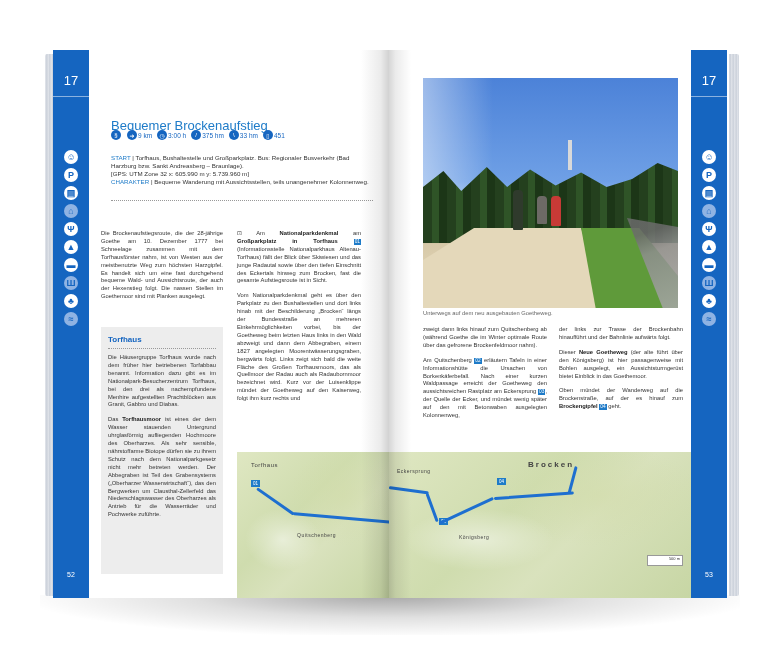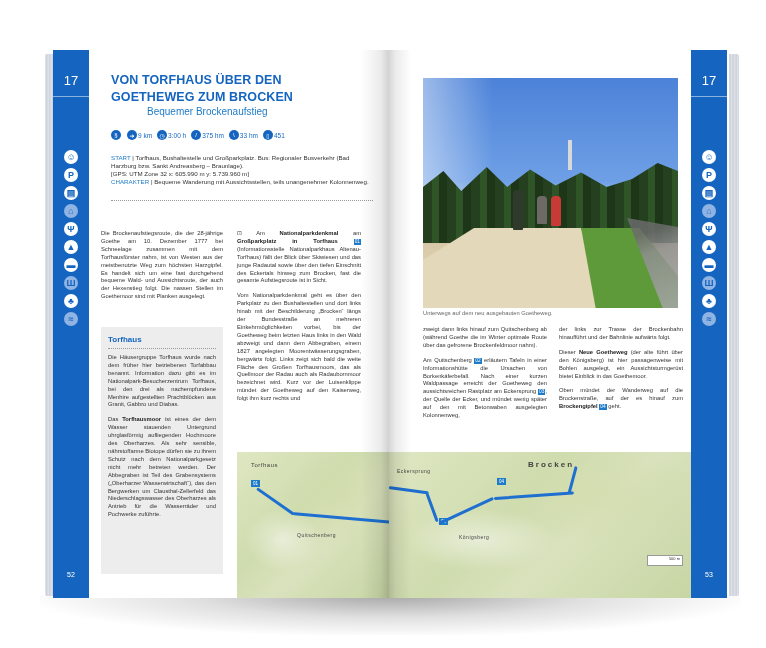--- a/index.html
+++ b/index.html
@@ -29,21 +29,21 @@
   .tour-num { position: absolute; top: 18px; width: 36px; height: 26px; color: #fff; font-size: 13px; text-align: center; line-height: 26px; }
   .tour-num-line { position: absolute; top: 46px; left: 0; width: 36px; height: 1px; background: rgba(255,255,255,0.5); }
   .page-number { position: absolute; bottom: 20px; width: 36px; text-align: center; color: #fff; font-size: 7px; }
 
   .icon-stack { position: absolute; top: 100px; left: 0; width: 36px; display: flex; flex-direction: column; align-items: center; gap: 4px; }
   .sicon { width: 14px; height: 14px; border-radius: 50%; background: #fff; color: #1565c0; font-size: 9px; font-weight: bold;
     display: flex; align-items: center; justify-content: center; line-height: 1; }
   .sicon.dim { background: #8fb3e3; color: #1565c0; }
 
   .title { position: absolute; left: 58px; top: 22px; width: 240px; color: #1565c0; font-weight: bold; font-size: 12.5px; line-height: 17px; letter-spacing: 0.1px; }
-  .subtitle { position: absolute; left: 58px; top: 56px; color: #1e7bc8; font-size: 10px; margin-left: 36px; }
+  .subtitle { position: absolute; left: 58px; top: 68px; color: #1e7bc8; font-size: 13px; }
   .stats { position: absolute; left: 58px; top: 80px; display: flex; gap: 5px; align-items: center; font-size: 6.5px; color: #1565c0; }
   .stat { display: flex; align-items: center; gap: 1px; }
   .stat-ic { width: 10px; height: 10px; border-radius: 50%; background: #1565c0; color: #fff; font-size: 6px; display: flex; align-items: center; justify-content: center; }
   .info { position: absolute; left: 58px; top: 104px; width: 262px; font-size: 6.2px; line-height: 8px; color: #333; }
   .info .k { color: #1e7bc8; }
   .dotted { position: absolute; left: 58px; top: 150px; width: 262px; border-top: 1px dotted #999; }
 
   .col { position: absolute; font-size: 5.8px; line-height: 7.9px; color: #333; text-align: justify; }
   .col b { color: #222; }
   .wp { display: inline-block; background: #1e7bc8; color: #fff; font-size: 4.8px; padding: 0 1px; line-height: 6px; }
@@ -98,24 +98,20 @@
           <div class="sicon">Ψ</div>
           <div class="sicon">▲</div>
           <div class="sicon">▬</div>
           <div class="sicon dim">Ш</div>
           <div class="sicon">♣</div>
           <div class="sicon dim">≈</div>
         </div>
       <div class="page-number">52</div>
     </div>
 
-    <div class="title">
-      <div>VON TORFHAUS ÜBER DEN</div>
-      <div>GOETHEWEG ZUM BROCKEN</div>
-    </div>
     <div class="subtitle">Bequemer Brockenaufstieg</div>
 
     <div class="stats" id="stats">
         <span class="stat">
           <span class="stat-ic">§</span>
           <span></span>
         </span>
         <span class="stat">
           <span class="stat-ic">➜</span>
           <span>9 km</span>

